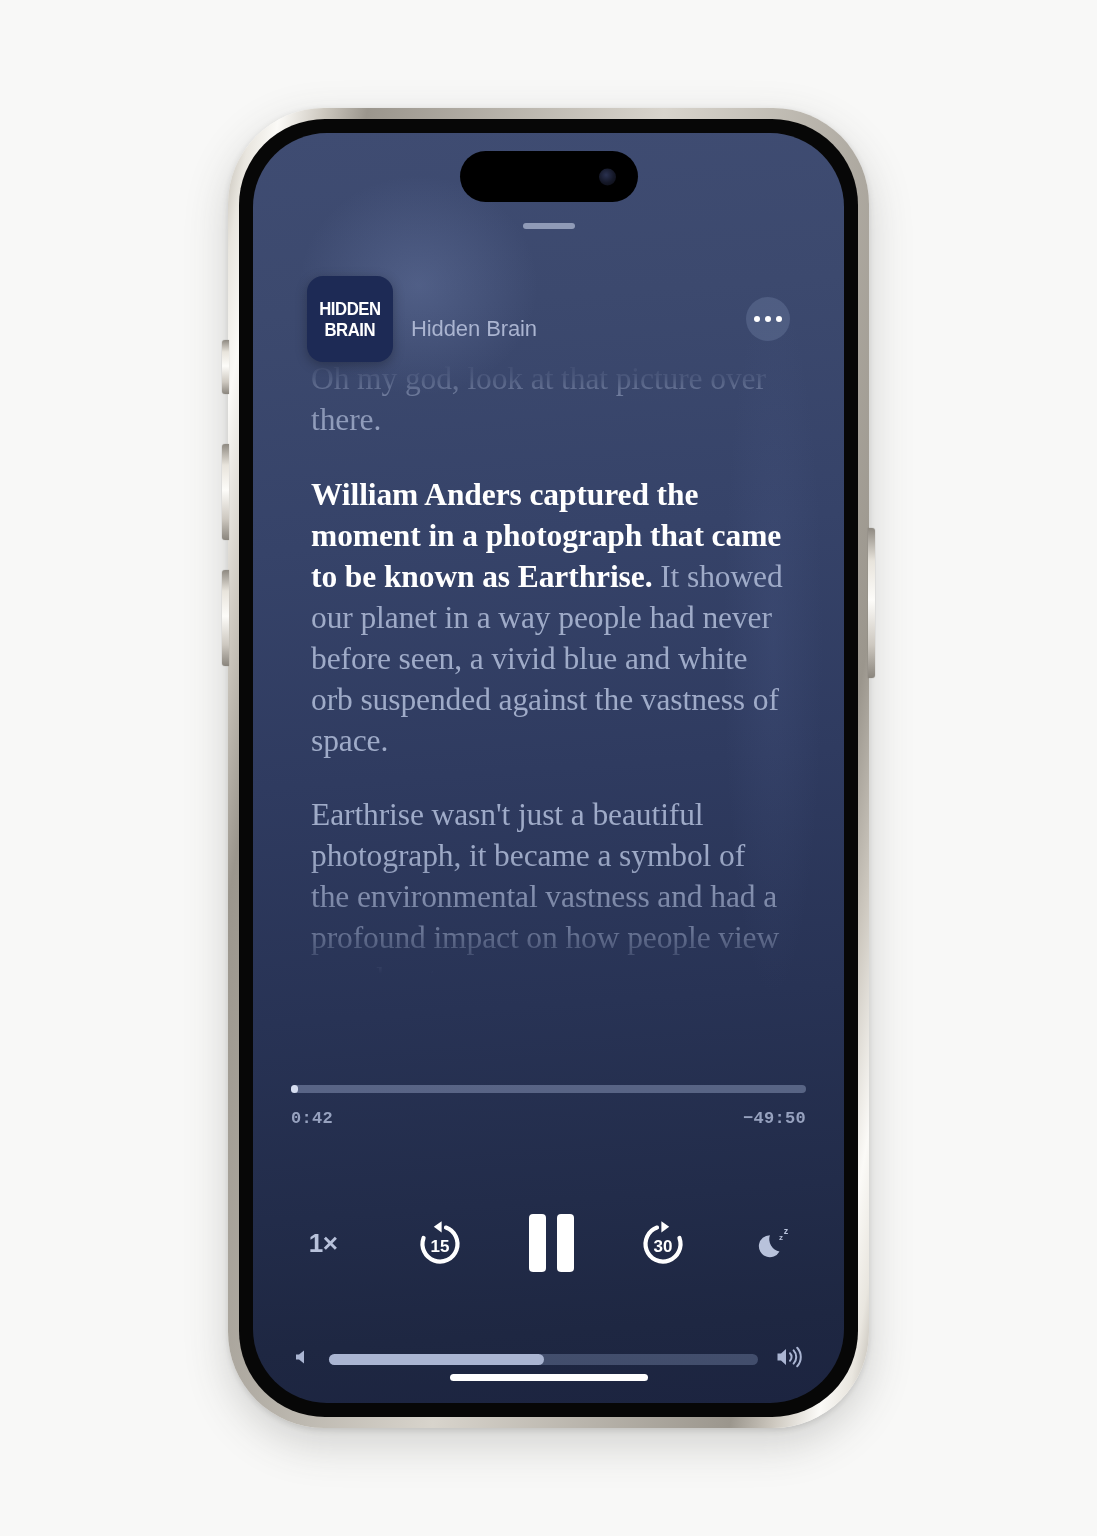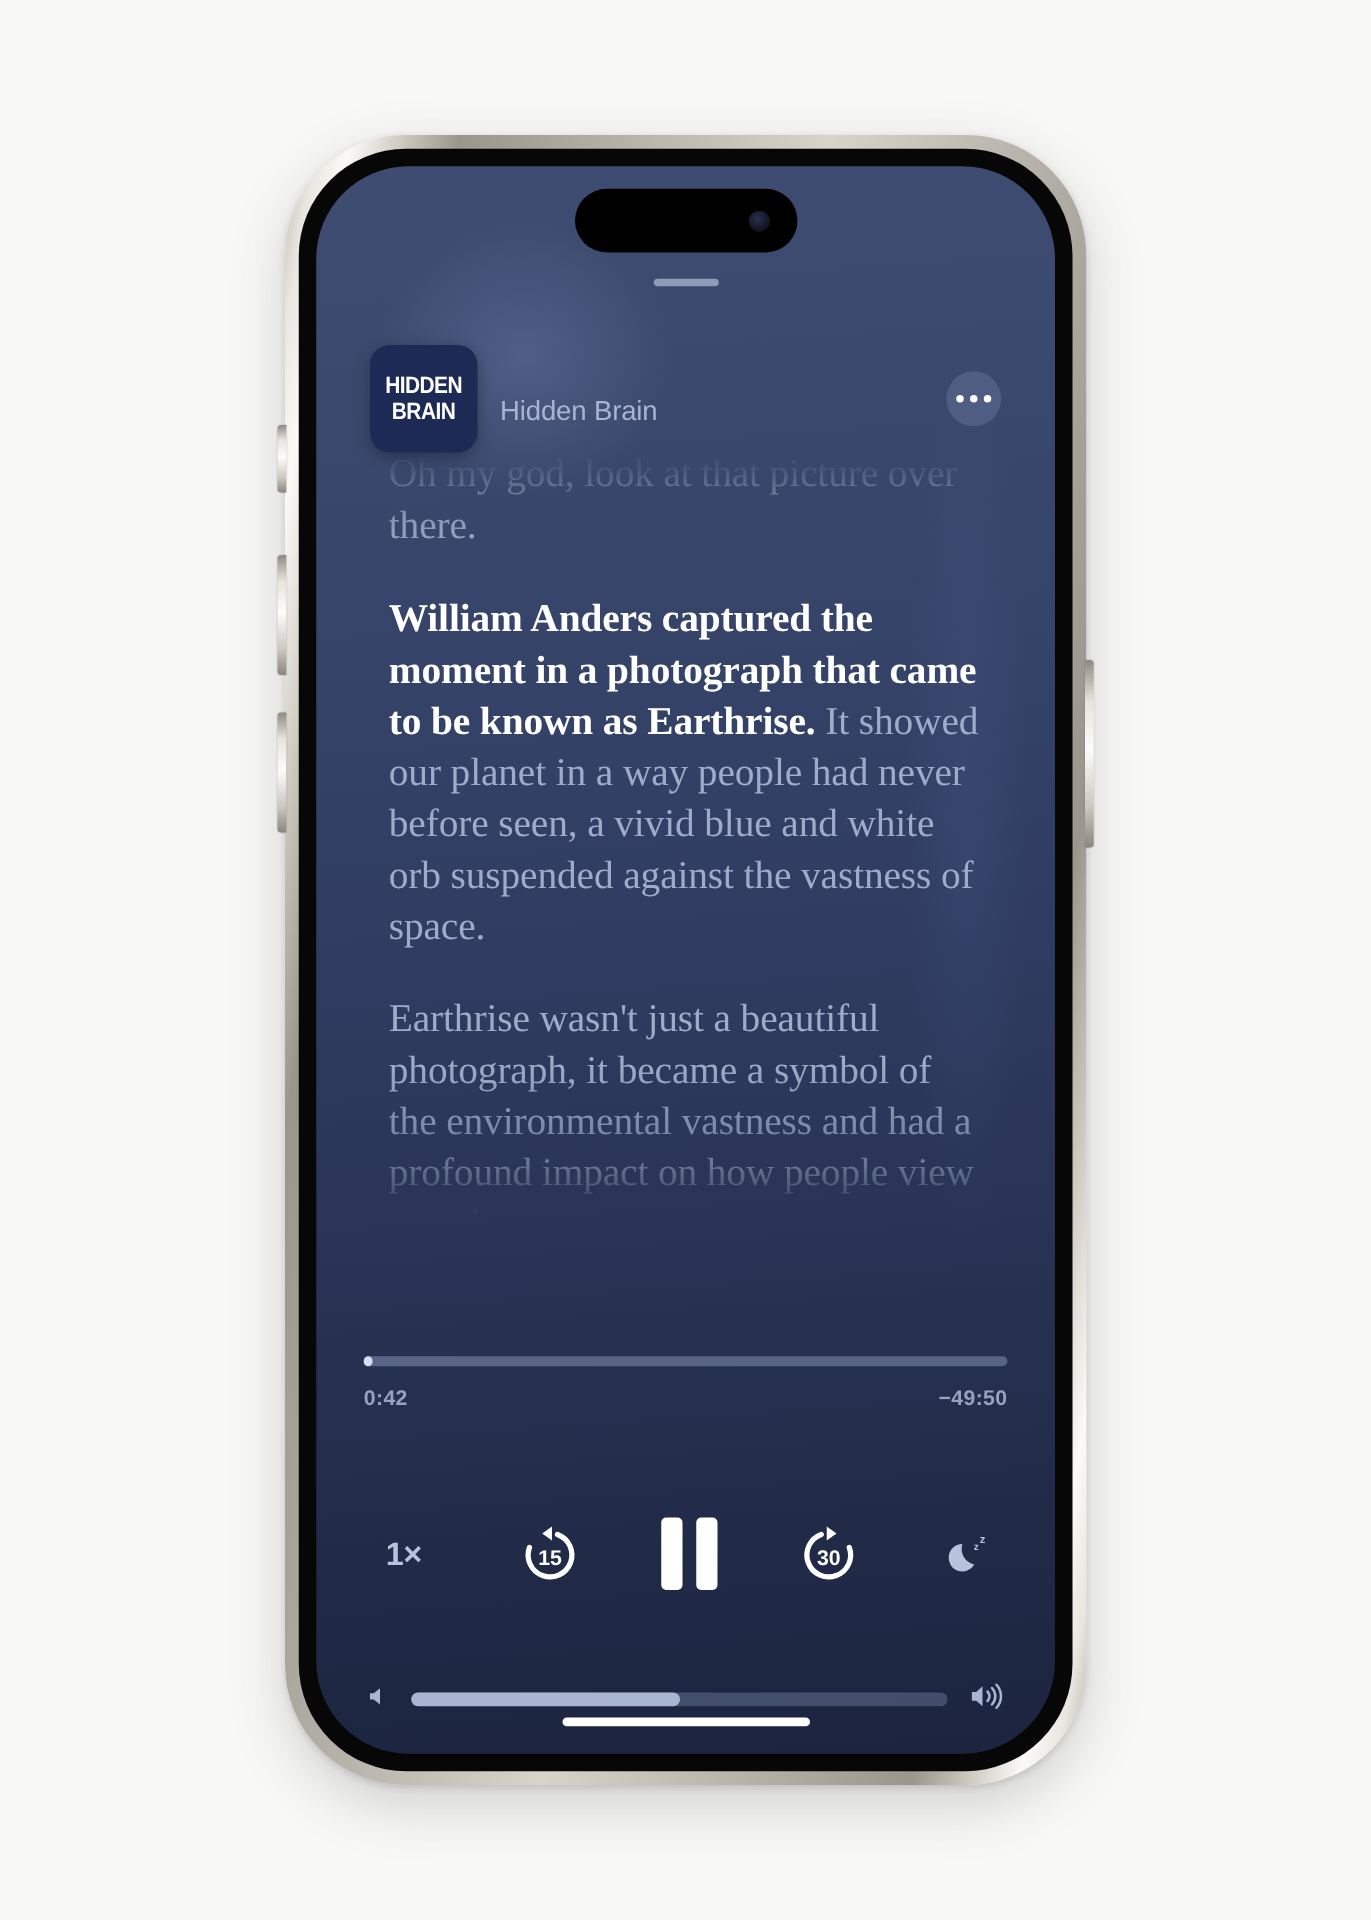--- a/index.html
+++ b/index.html
@@ -111,21 +111,21 @@
   
   #grabber{
     position:absolute;left:50%;transform:translateX(-50%);
     top:90px;width:52px;height:6px;border-radius:3px;
     background:rgba(196,205,228,.62);
   }
 
   
   #np-header{
     position:absolute;left:0;top:143px;width:591px;
-    box-sizing:border-box;padding:0 43px;
+    box-sizing:border-box;padding:0 54px;
     display:flex;align-items:center;gap:18px;
     z-index:6;
   }
   #artwork{
     width:86px;height:86px;border-radius:16px;flex:0 0 auto;
     background:#1d2a55;
     display:flex;flex-direction:column;align-items:center;justify-content:center;
     gap:2px;
     box-shadow:0 3px 12px rgba(0,0,0,.28);
     overflow:hidden;
@@ -176,21 +176,21 @@
     position:relative;height:8px;border-radius:4px;
     background:rgba(160,174,208,.42);
   }
   #progress-fill{
     position:absolute;left:0;top:0;height:8px;border-radius:4px;
     background:#d6ddf0;width:1.4%;
   }
   #progress-times{
     display:flex;justify-content:space-between;
     margin-top:16px;color:#97a2bf;font-size:17px;font-weight:600;letter-spacing:.3px;
-    font-family:Liberation Sans, sans-serif;
+    font-family:Liberation Mono, monospace;
   }
 
   
   #controls{
     position:absolute;left:0;top:1055px;width:591px;height:110px;
     box-sizing:border-box;padding:0 42px;
     display:flex;align-items:center;justify-content:space-between;
   }
   .ctl{background:none;border:none;padding:0;cursor:pointer;display:flex;align-items:center;justify-content:center;}
   #speed-button{color:#b8c2db;font-size:26px;font-weight:700;letter-spacing:-0.5px;width:56px;}

